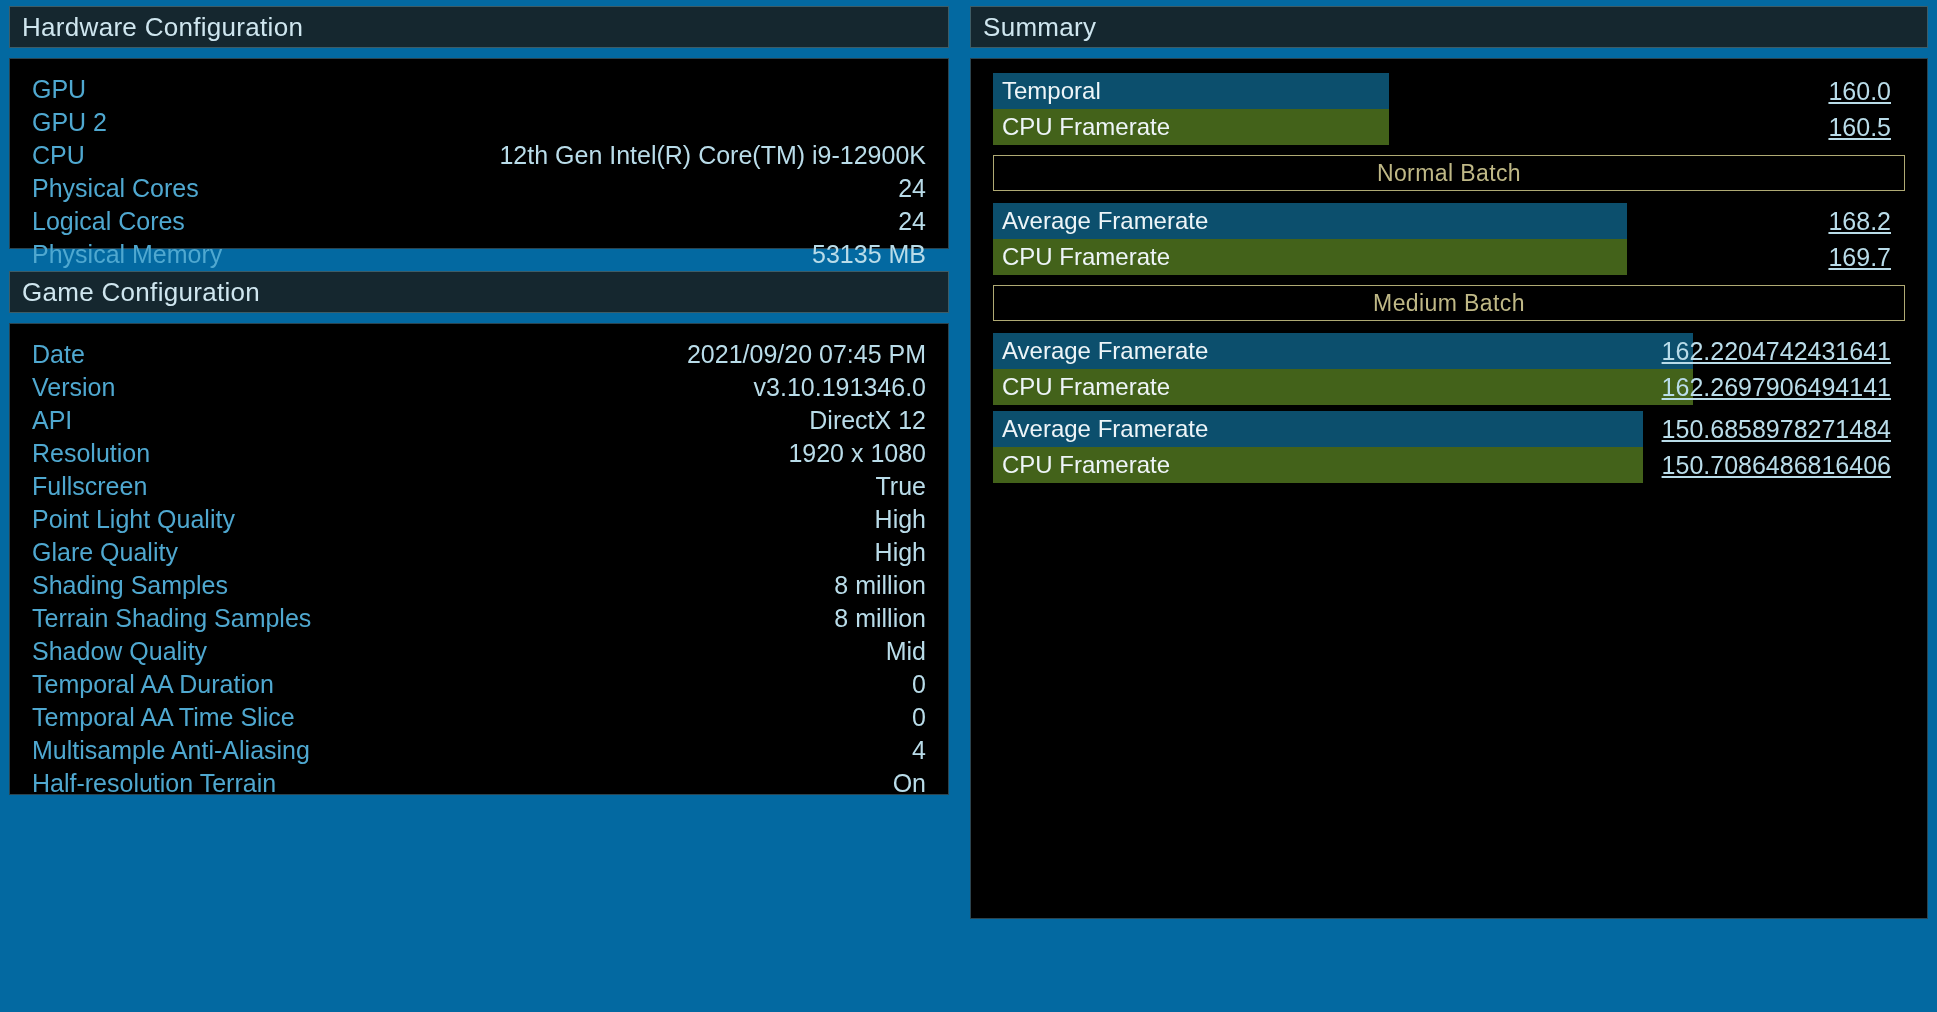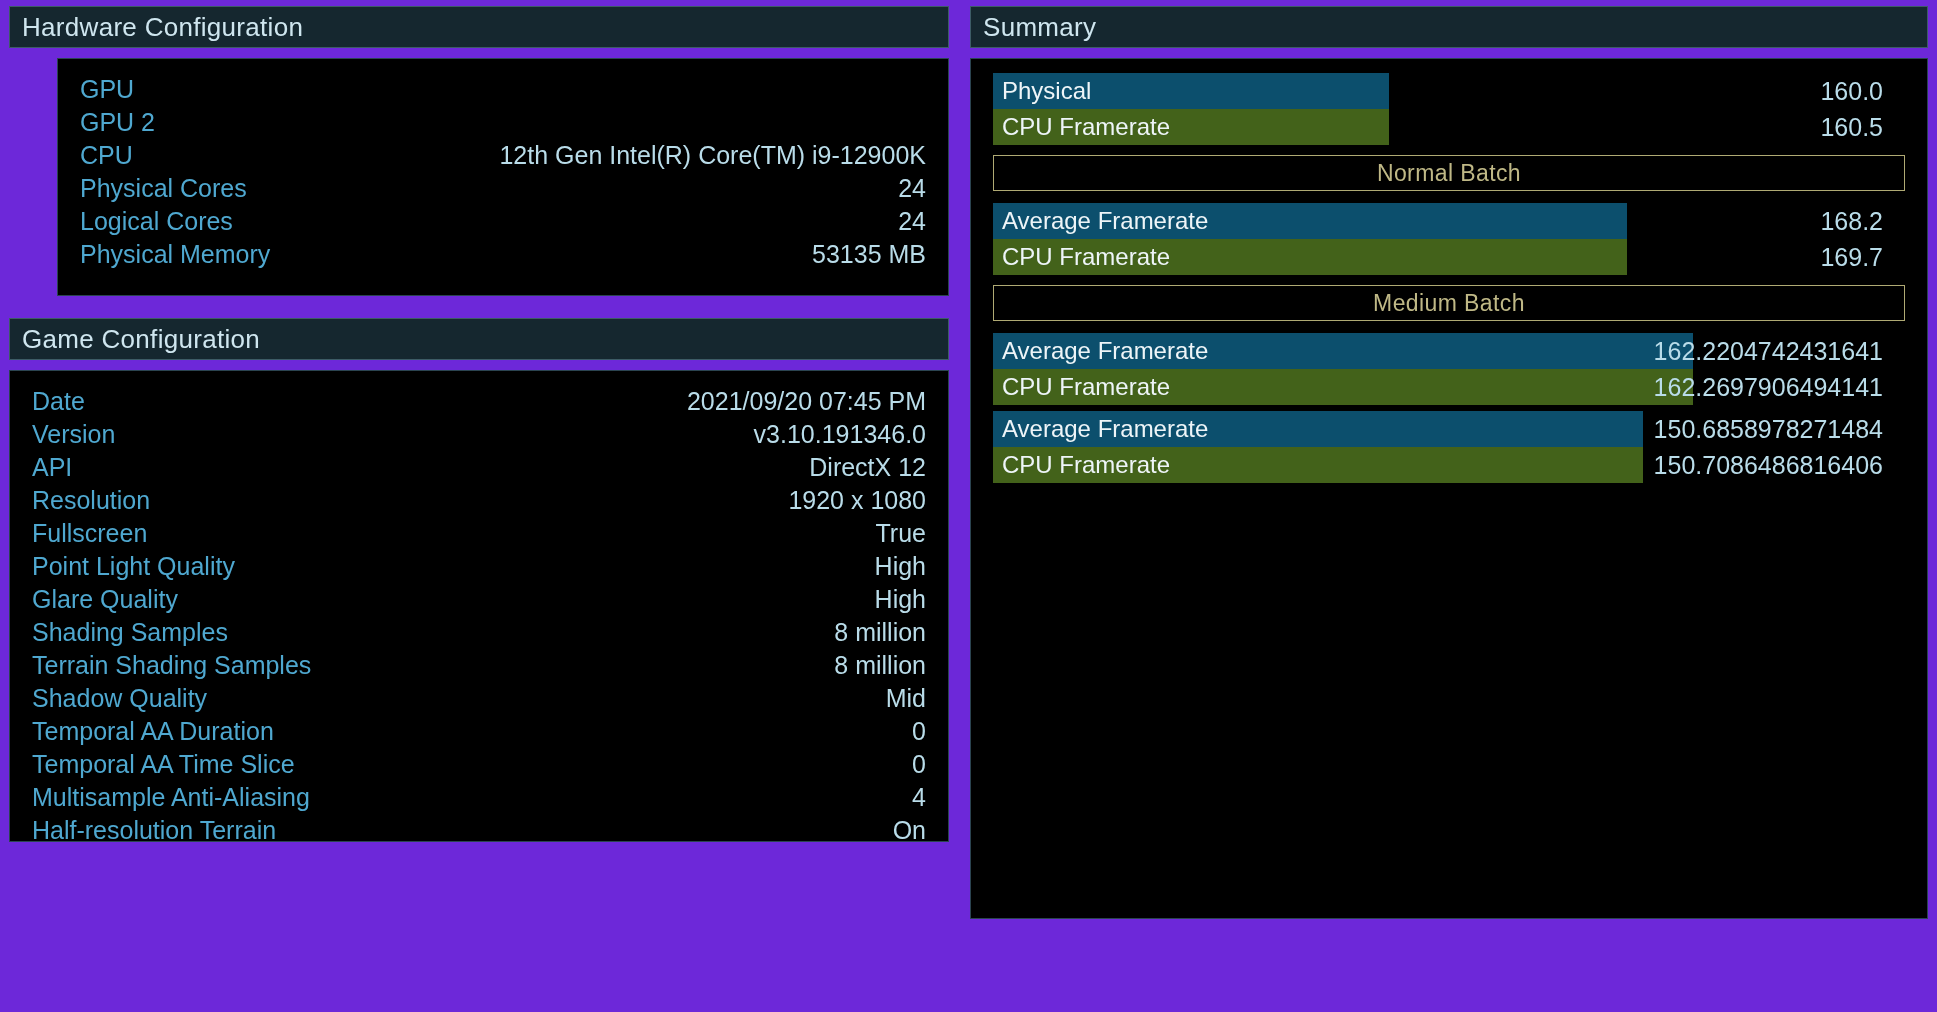--- a/index.html
+++ b/index.html
@@ -15,21 +15,21 @@
   body {
     font-family: "Liberation Sans", sans-serif;
     color: #7fc6e8;
     -webkit-font-smoothing: antialiased;
   }
 
   .screen {
     position: relative;
     width: 1937px;
     height: 1012px;
-    background: #6d28d9;
+    background: #0369a1;
     display: flex;
     gap: 12px;
     padding: 0;
   }
 
   .column {
     position: relative;
     height: 1012px;
   }
 
@@ -53,21 +53,21 @@
     letter-spacing: 0.3px;
     line-height: 1;
   }
 
   
   .panel {
     border: 1px solid #2b4450;
     padding: 14px 22px 16px 22px;
     background: #000;
   }
-  .panel.left-hw  { height: 238px; margin-left: 48px; }
+  .panel.left-hw  { height: 191px; }
   .panel.left-gc  { height: 472px; }
   .panel.right-sm { height: 861px; }
 
   
   .kv {
     display: flex;
     align-items: baseline;
     justify-content: space-between;
     height: 33px;
     line-height: 33px;
@@ -150,30 +150,31 @@
     line-height: 36px;
     font-size: 24px;
     color: #eef5f8;
     white-space: nowrap;
     z-index: 2;
   }
 
   .bar-value {
     position: absolute;
     left: 0;
-    right: 12px;
+    right: 4px;
     top: 0;
     height: 36px;
     line-height: 36px;
     font-size: 25px;
     color: #b9dce9;
     text-align: right;
     padding-right: 10px;
     white-space: nowrap;
     z-index: 3;
+    text-decoration: underline;
   }
 
   .bar-row-wrap { position: relative; width: 100%; }
 </style>
 </head>
 <body>
 
 <div class="screen">
 
   <div class="column col-left">
@@ -279,21 +280,21 @@
     </div>
 
     <div class="panel right-sm">
 
 
       <div class="bar-group">
         <div class="bar-row-wrap">
           <div class="bar-row">
             <div class="bar-track">
               <div class="bar-fill gpu" style="width: 396px;"></div>
-              <span class="bar-label">Physical</span>
+              <span class="bar-label">Temporal</span>
             </div>
           </div>
           <span class="bar-value">160.0</span>
         </div>
         <div class="bar-row-wrap">
           <div class="bar-row">
             <div class="bar-track">
               <div class="bar-fill cpu" style="width: 396px;"></div>
               <span class="bar-label">CPU Framerate</span>
             </div>

